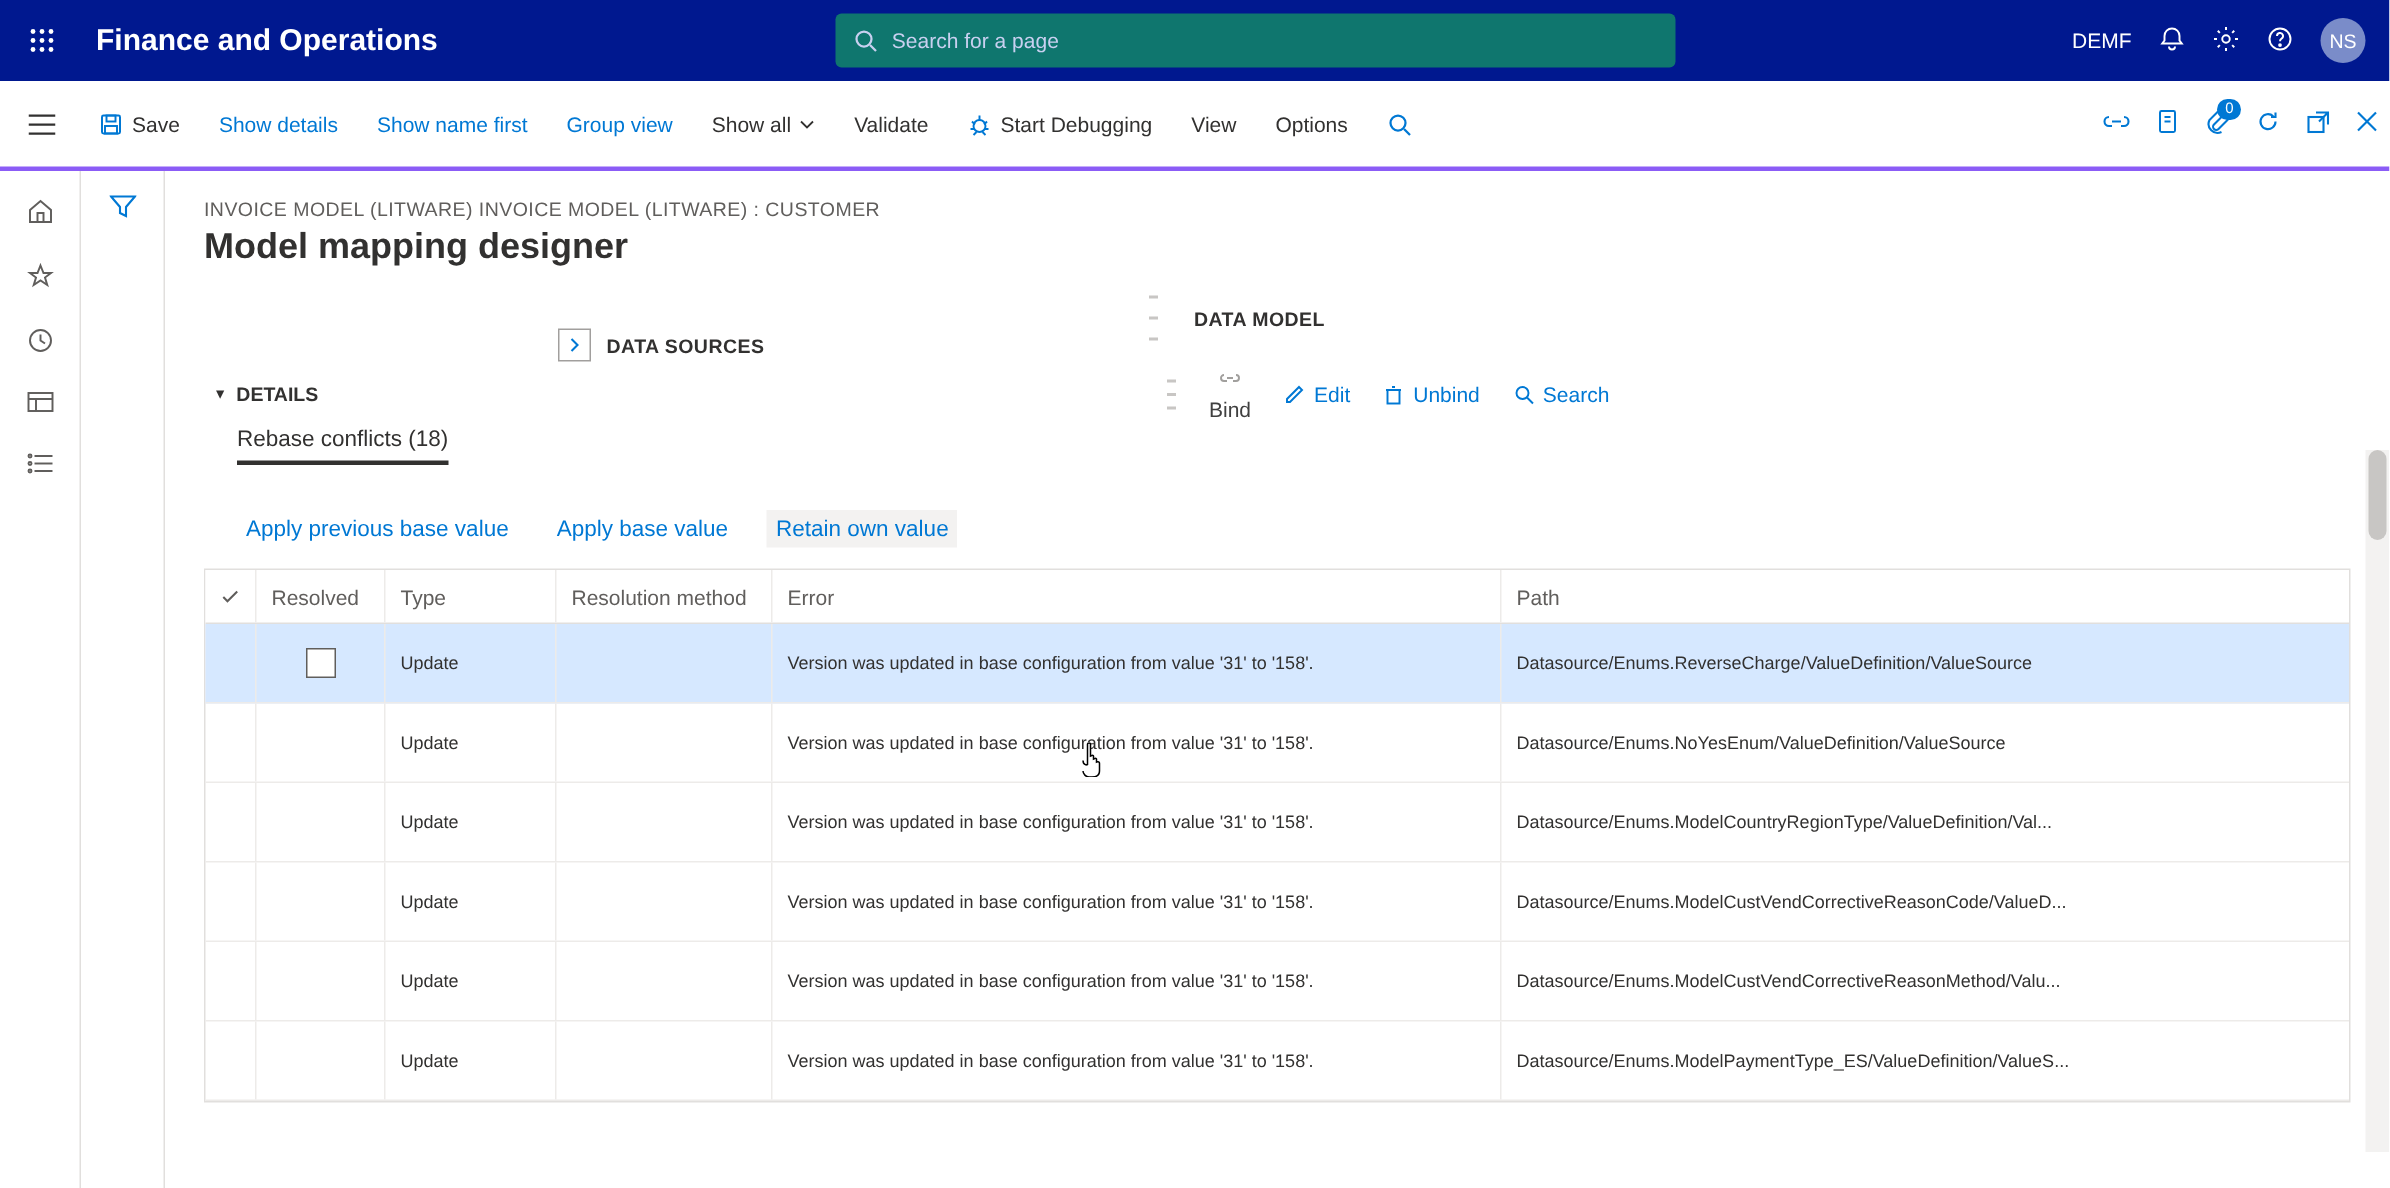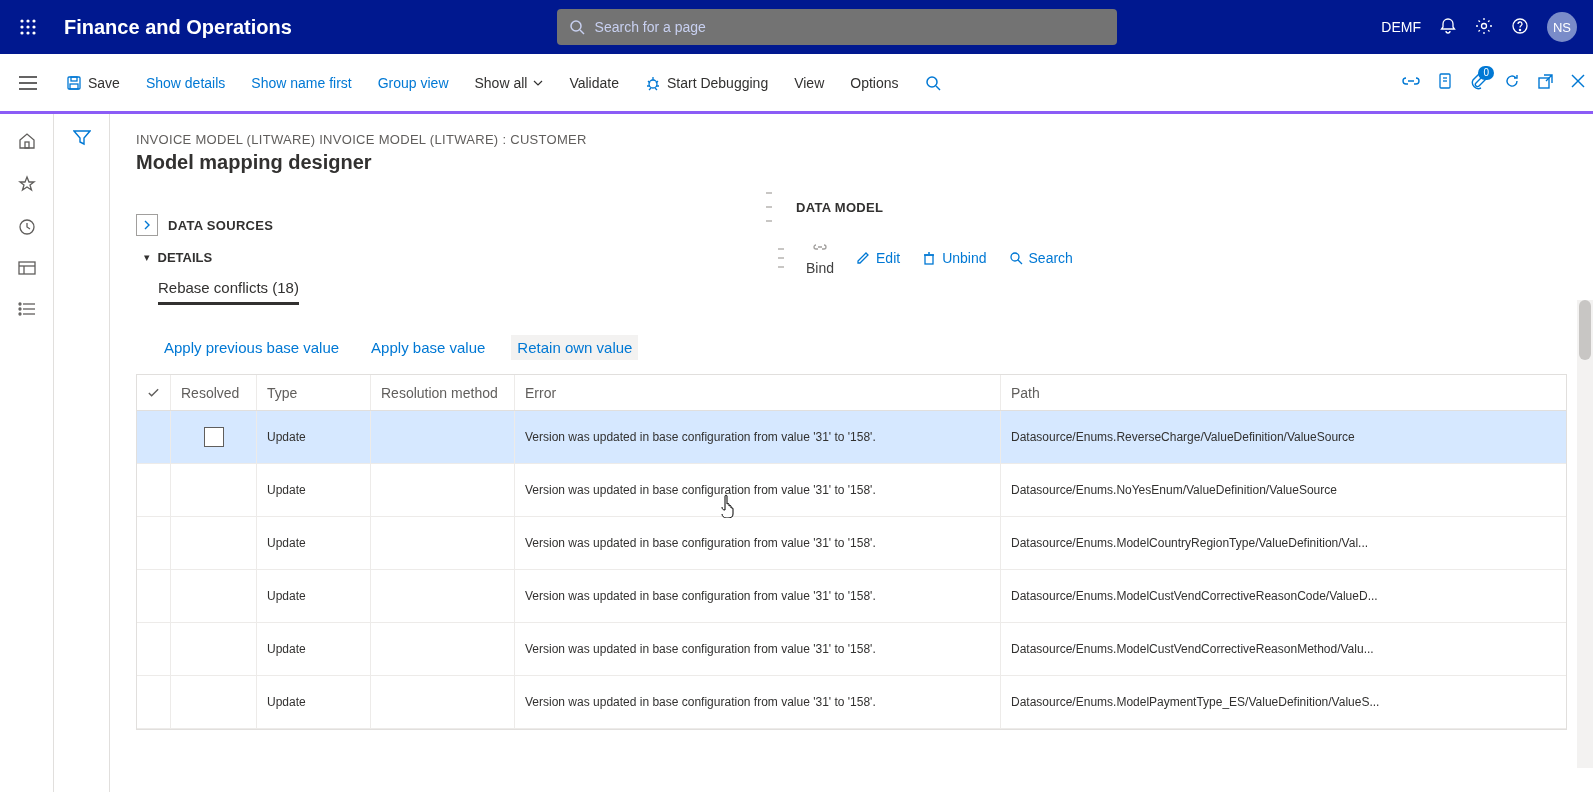--- a/index.html
+++ b/index.html
@@ -3,21 +3,21 @@
 <meta charset="utf-8">
 <style>
 * { box-sizing: border-box; margin: 0; padding: 0; }
 body { font-family: "Segoe UI", -apple-system, sans-serif; font-size: 14px; color: #323130; background: #fff; overflow: hidden; }
 
 
 .navbar { height: 54px; background: #00188f; color: #fff; display: flex; align-items: center; padding: 0 8px; }
 .navbar .waffle { width: 40px; display:flex; justify-content:center; }
 .navbar .brand { font-size: 20px; font-weight: 600; margin-left: 16px; }
 .navbar .search-wrap { flex: 1; display:flex; justify-content:center; }
-.navbar .search { width: 560px; height: 36px; background: #737373; border-radius: 4px; display:flex; align-items:center; padding: 0 12px; color: #c8d0f0; }
+.navbar .search { width: 560px; height: 36px; background: #0f766e; border-radius: 4px; display:flex; align-items:center; padding: 0 12px; color: #c8d0f0; }
 .navbar .search svg { margin-right: 10px; }
 .navbar .right { display:flex; align-items:center; gap: 18px; margin-right: 8px; justify-content: space-between; }
 .navbar .right .txt { font-size: 14px; }
 .navbar .avatar { width: 30px; height: 30px; border-radius: 50%; background: #7a8cc9; color:#fff; display:flex; align-items:center; justify-content:center; font-size:13px; }
 .navbar .icon { cursor:pointer; }
 
 
 .cmdbar { height: 60px; border-bottom: 3px solid #8b5cf6; display:flex; align-items:center; padding: 0 8px; background:#fff; }
 .cmdbar .ham { width: 40px; display:flex; justify-content:center; }
 .cmdbar .grp { display:flex; align-items:center; gap: 26px; margin-left: 18px; }
@@ -32,31 +32,31 @@
 
 .body { display:flex; height: calc(100vh - 98px); }
 .leftrail { width: 54px; border-right: 1px solid #e1dfdd; display:flex; flex-direction:column; align-items:center; gap: 22px; padding-top: 18px; }
 .leftrail .ritem { color:#605e5c; cursor:pointer; }
 
 .content-wrap { flex:1; display:flex; }
 .filterpane { width: 56px; border-right: 1px solid #e1dfdd; display:flex; justify-content:center; padding-top: 16px; }
 .main { flex:1; padding: 18px 26px 0 26px; position:relative; overflow:hidden; }
 
 .breadcrumb { font-size: 13px; color:#605e5c; letter-spacing: .3px; }
-.page-title { font-size: 20px; font-weight: 600; margin-top: 4px; }
+.page-title { font-size: 24px; font-weight: 600; margin-top: 4px; }
 
 .two-cols { display:flex; margin-top: 18px; }
 .col-left { flex: 0 0 610px; }
 .col-right { flex:1; padding-left: 20px; }
 
 .tabs { display:flex; gap: 26px; border-bottom: 0; }
 .tab { padding-bottom: 8px; color:#605e5c; cursor:pointer; font-size:15px; }
 .tab.active { color:#323130; border-bottom: 3px solid #0078d4; font-weight:500; }
 
-.ds-header { display:flex; align-items:center; gap:10px; margin-top: 22px; }
+.ds-header { display:flex; align-items:center; gap:10px; margin-top: 22px; justify-content: center; }
 .ds-square { width:22px; height:22px; border:1px solid #a19f9d; display:flex; align-items:center; justify-content:center; }
 .ds-title { font-size: 13px; font-weight: 700; letter-spacing:.3px; }
 
 .details-row { display:flex; align-items:center; gap:8px; margin-top: 14px; margin-left: 8px; }
 .caret { font-size:11px; }
 .details-lbl { font-size:13px; font-weight:700; }
 
 .subtabs { margin-top: 14px; margin-left: 22px; }
 .subtab { display:inline-block; padding-bottom:6px; border-bottom: 3px solid #323130; font-size:15px; }
 

